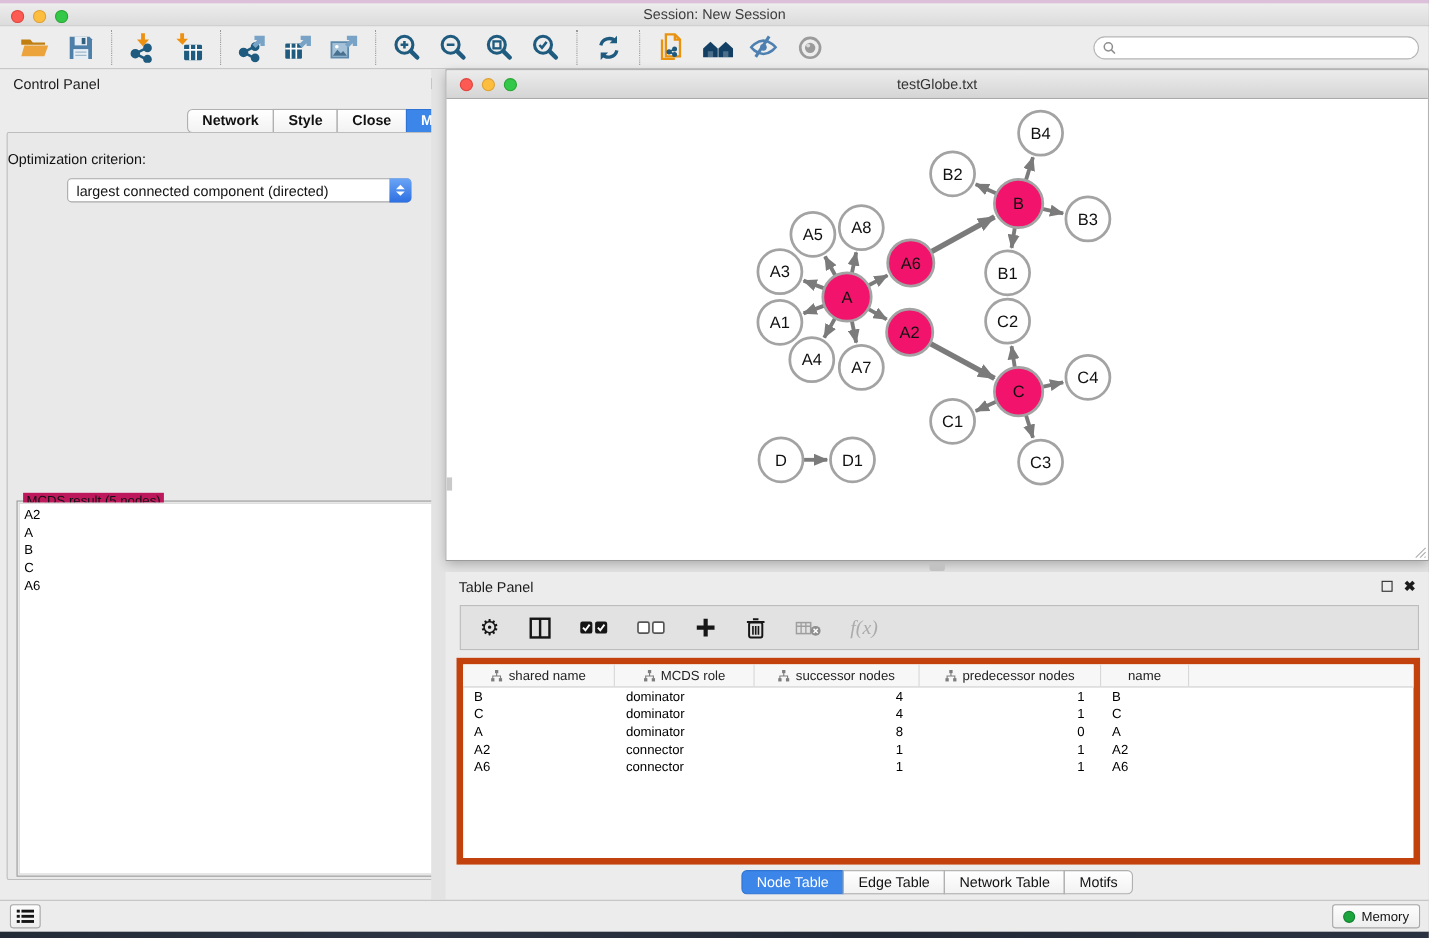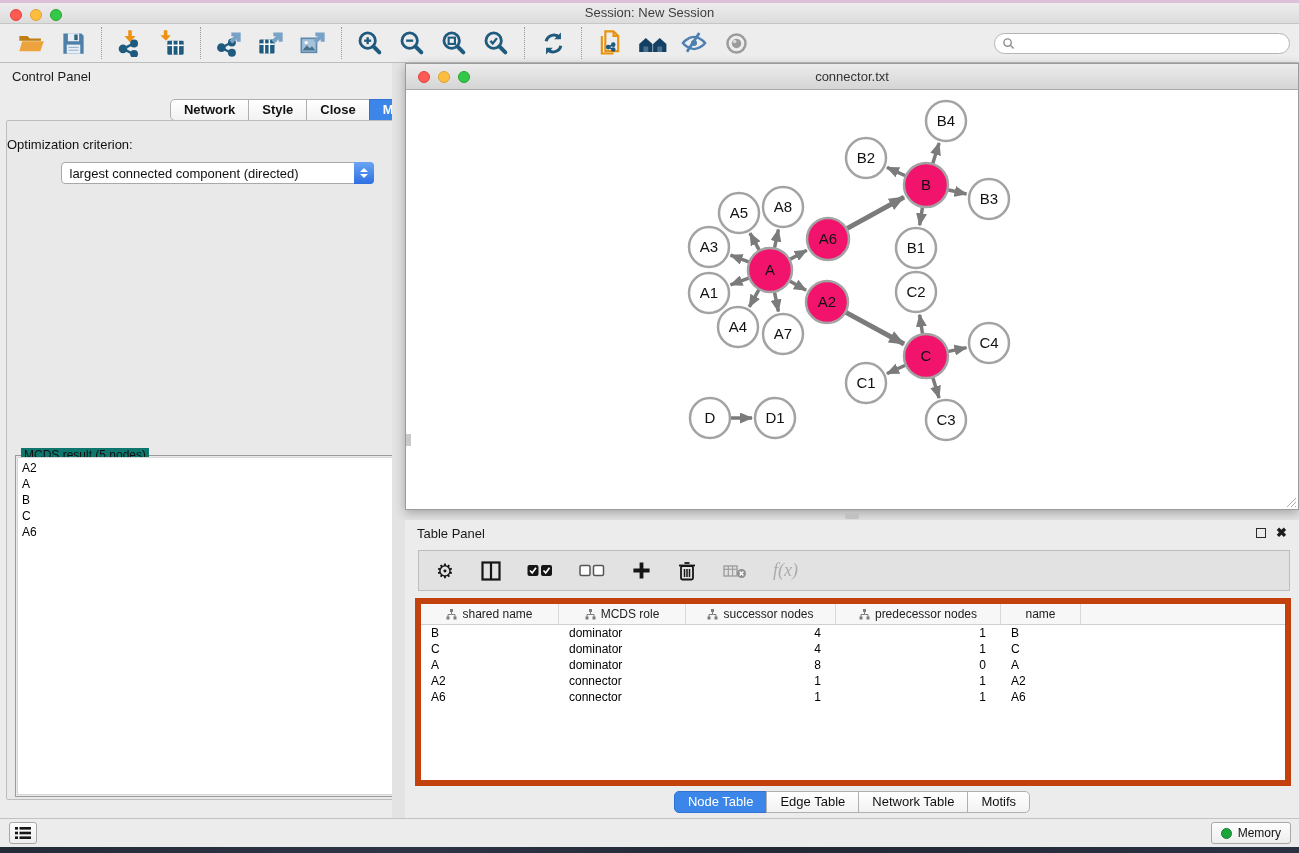--- a/index.html
+++ b/index.html
@@ -73,21 +73,21 @@
   .mac-btn{
     height:23px; padding:0 16px; font-size:13px; color:#111;
     background:linear-gradient(#ffffff,#f0f0f0); border:1px solid #b1b1b1; border-radius:4px;
     font-family:"Liberation Sans",sans-serif;
   }
   .result-group{
     position:absolute; left:8px; right:8px; top:334px; bottom:2px;
     border:1px solid #9a9a9a;
   }
   .result-legend{
-    position:absolute; top:-8px; left:5px; background:#0f766e; padding:0 3px;
+    position:absolute; top:-8px; left:5px; background:#be185d; padding:0 3px;
     font-size:12px; color:#111;
   }
   .result-list{
     position:absolute; left:1px; right:1px; top:1px; bottom:1px; background:#fff;
     border:1px solid #d7d7d7; overflow:hidden; padding:2px 0 0 4px;
   }
   .result-scroll{ position:absolute; right:0; top:0; bottom:0; width:13px; background:#fcfcfc; border-left:1px solid #dcdcdc; }
   .mcds-item{ font-size:12px; line-height:16px; color:#000; }
   
   .right-area{ position:absolute; left:392px; top:0; right:0; height:755px; background:#e3e3e3; }
@@ -362,21 +362,21 @@
 
     <div class="right-area">
 
       <div class="net-window">
         <div class="net-titlebar">
           <div class="lights">
             <span class="light red"></span>
             <span class="light yellow"></span>
             <span class="light green"></span>
           </div>
-          <div class="title">connector.txt</div>
+          <div class="title">testGlobe.txt</div>
         </div>
         <div class="net-canvas">
           <svg id="graph-svg" width="892" height="419">
             <defs>
               <marker id="arrow" markerUnits="userSpaceOnUse" markerWidth="13" markerHeight="11" refX="12" refY="5.5" orient="auto">
                 <path d="M0,0 L13,5.5 L0,11 z" fill="#7b7b7b"></path>
               </marker>
               <marker id="arrowB" markerUnits="userSpaceOnUse" markerWidth="16" markerHeight="13" refX="15" refY="6.5" orient="auto">
                 <path d="M0,0 L16,6.5 L0,13 z" fill="#7b7b7b"></path>
               </marker>

